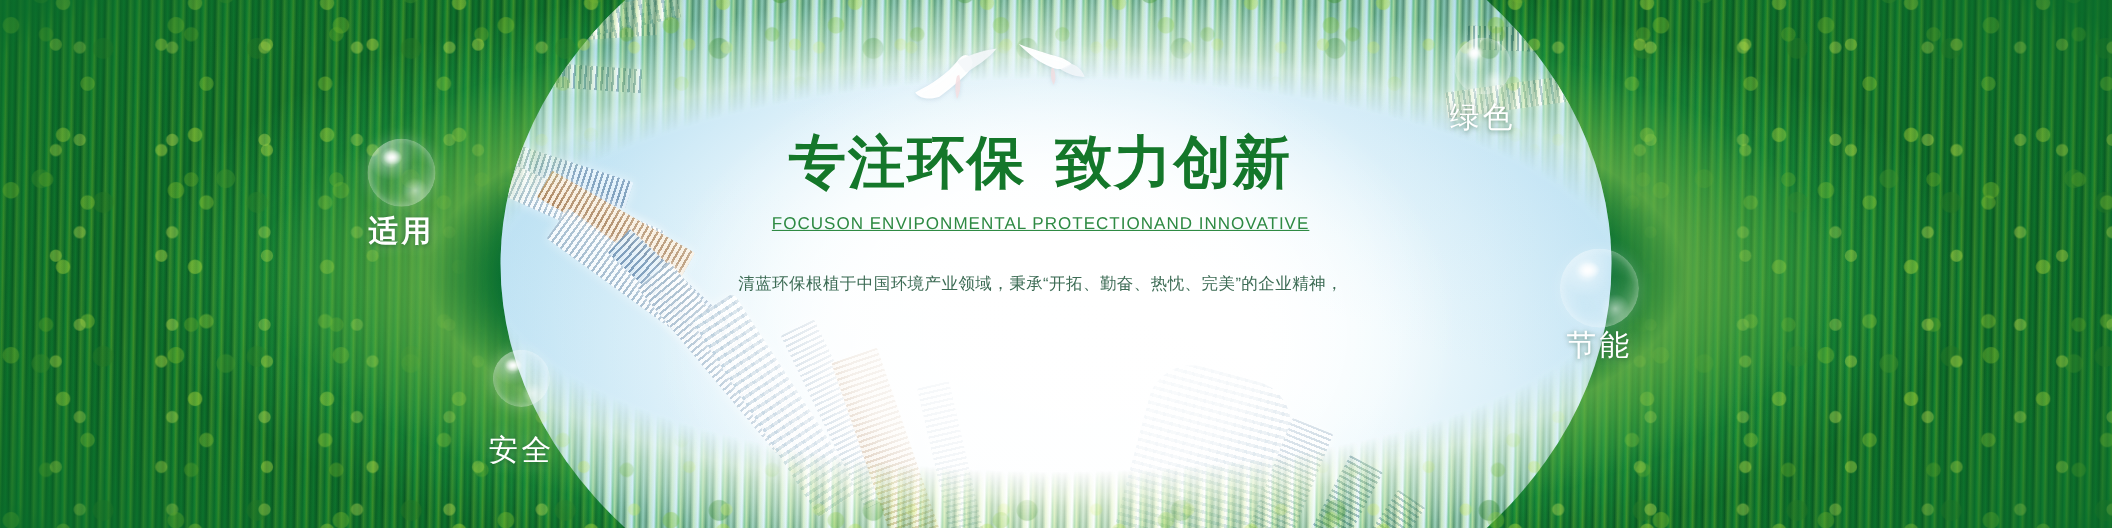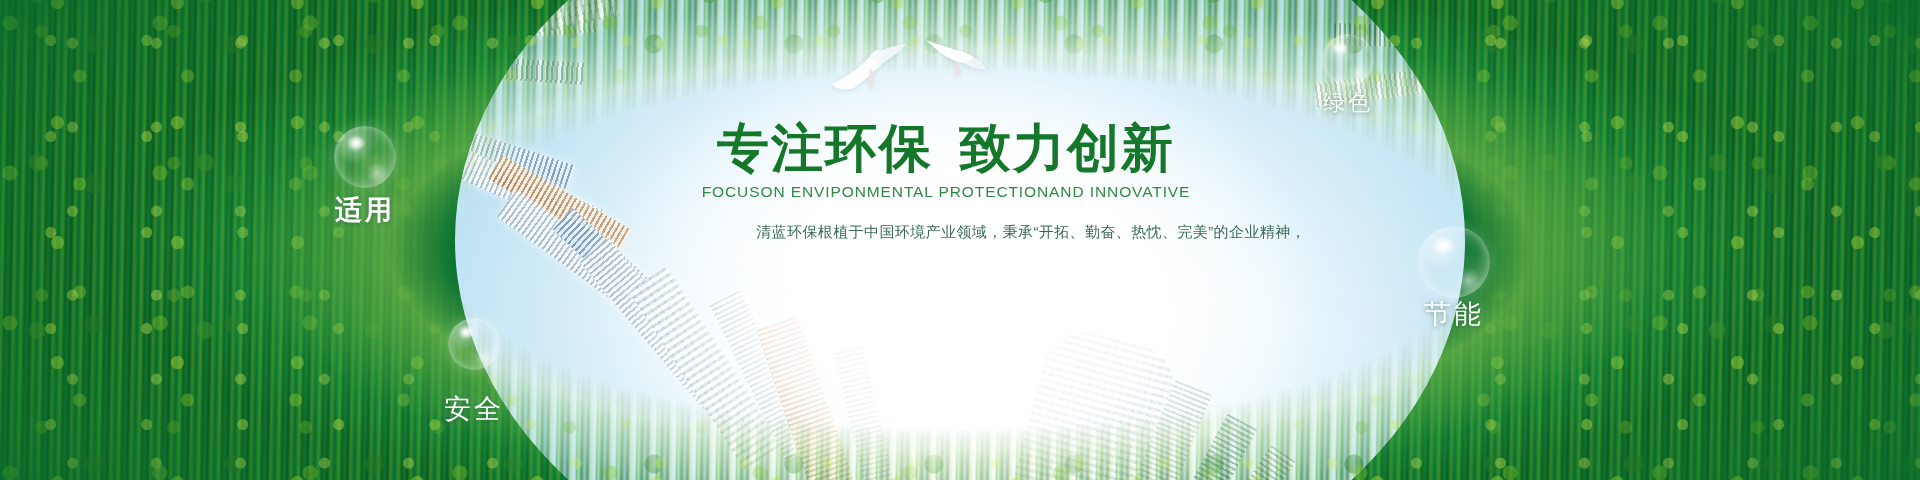--- a/index.html
+++ b/index.html
@@ -186,34 +186,34 @@
     font-size:52px;
     font-weight:700;
     color:#14772a;
     letter-spacing:2px;
     line-height:1.02;
     white-space:nowrap;
     text-shadow:0 1px 0 rgba(255,255,255,.55);
   }
   .headline .gap { display:inline-block; width:26px; }
   .subline {
-    margin-top:8px;
+    margin-top:20px;
     font-size:15.5px;
     font-weight:400;
     color:#2e8a43;
     letter-spacing:.9px;
     white-space:nowrap;
+    text-decoration:underline;
   }
   .body-copy {
-    margin-top:16px;
+    margin-top:31px;
     color:#3c6b54;
     font-size:15px;
     line-height:2.05;
     letter-spacing:.4px;
-    text-align:right;
   }
   .body-copy p { white-space:nowrap; }
 </style>
 </head>
 <body>
 
 <div id="banner">
 
   <div class="green-field"></div>
 
@@ -274,21 +274,21 @@
     <div class="bubble-label" style="top:66px;font-weight:bold;">适用</div>
   </div>
 
   <div class="bubble-group" style="left:448px; top:318px; width:52px;">
     <div class="bubble" style="width:52px; height:52px;"></div>
     <div class="bubble-label" style="top:73px;">安全</div>
   </div>
 
   <div class="bubble-group" style="left:1322px; top:34px; width:52px;">
     <div class="bubble" style="width:52px; height:52px;"></div>
-    <div class="bubble-label" style="top:54px; font-size:22px;">绿色</div>
+    <div class="bubble-label" style="top:54px; font-size:27px;">绿色</div>
   </div>
 
   <div class="bubble-group" style="left:1418px; top:226px; width:72px;">
     <div class="bubble" style="width:72px; height:72px;"></div>
     <div class="bubble-label" style="top:70px;">节能</div>
   </div>
 
   <div class="copy">
     <div class="headline">
       <span>专注环保</span><span class="gap"></span><span>致力创新</span>

